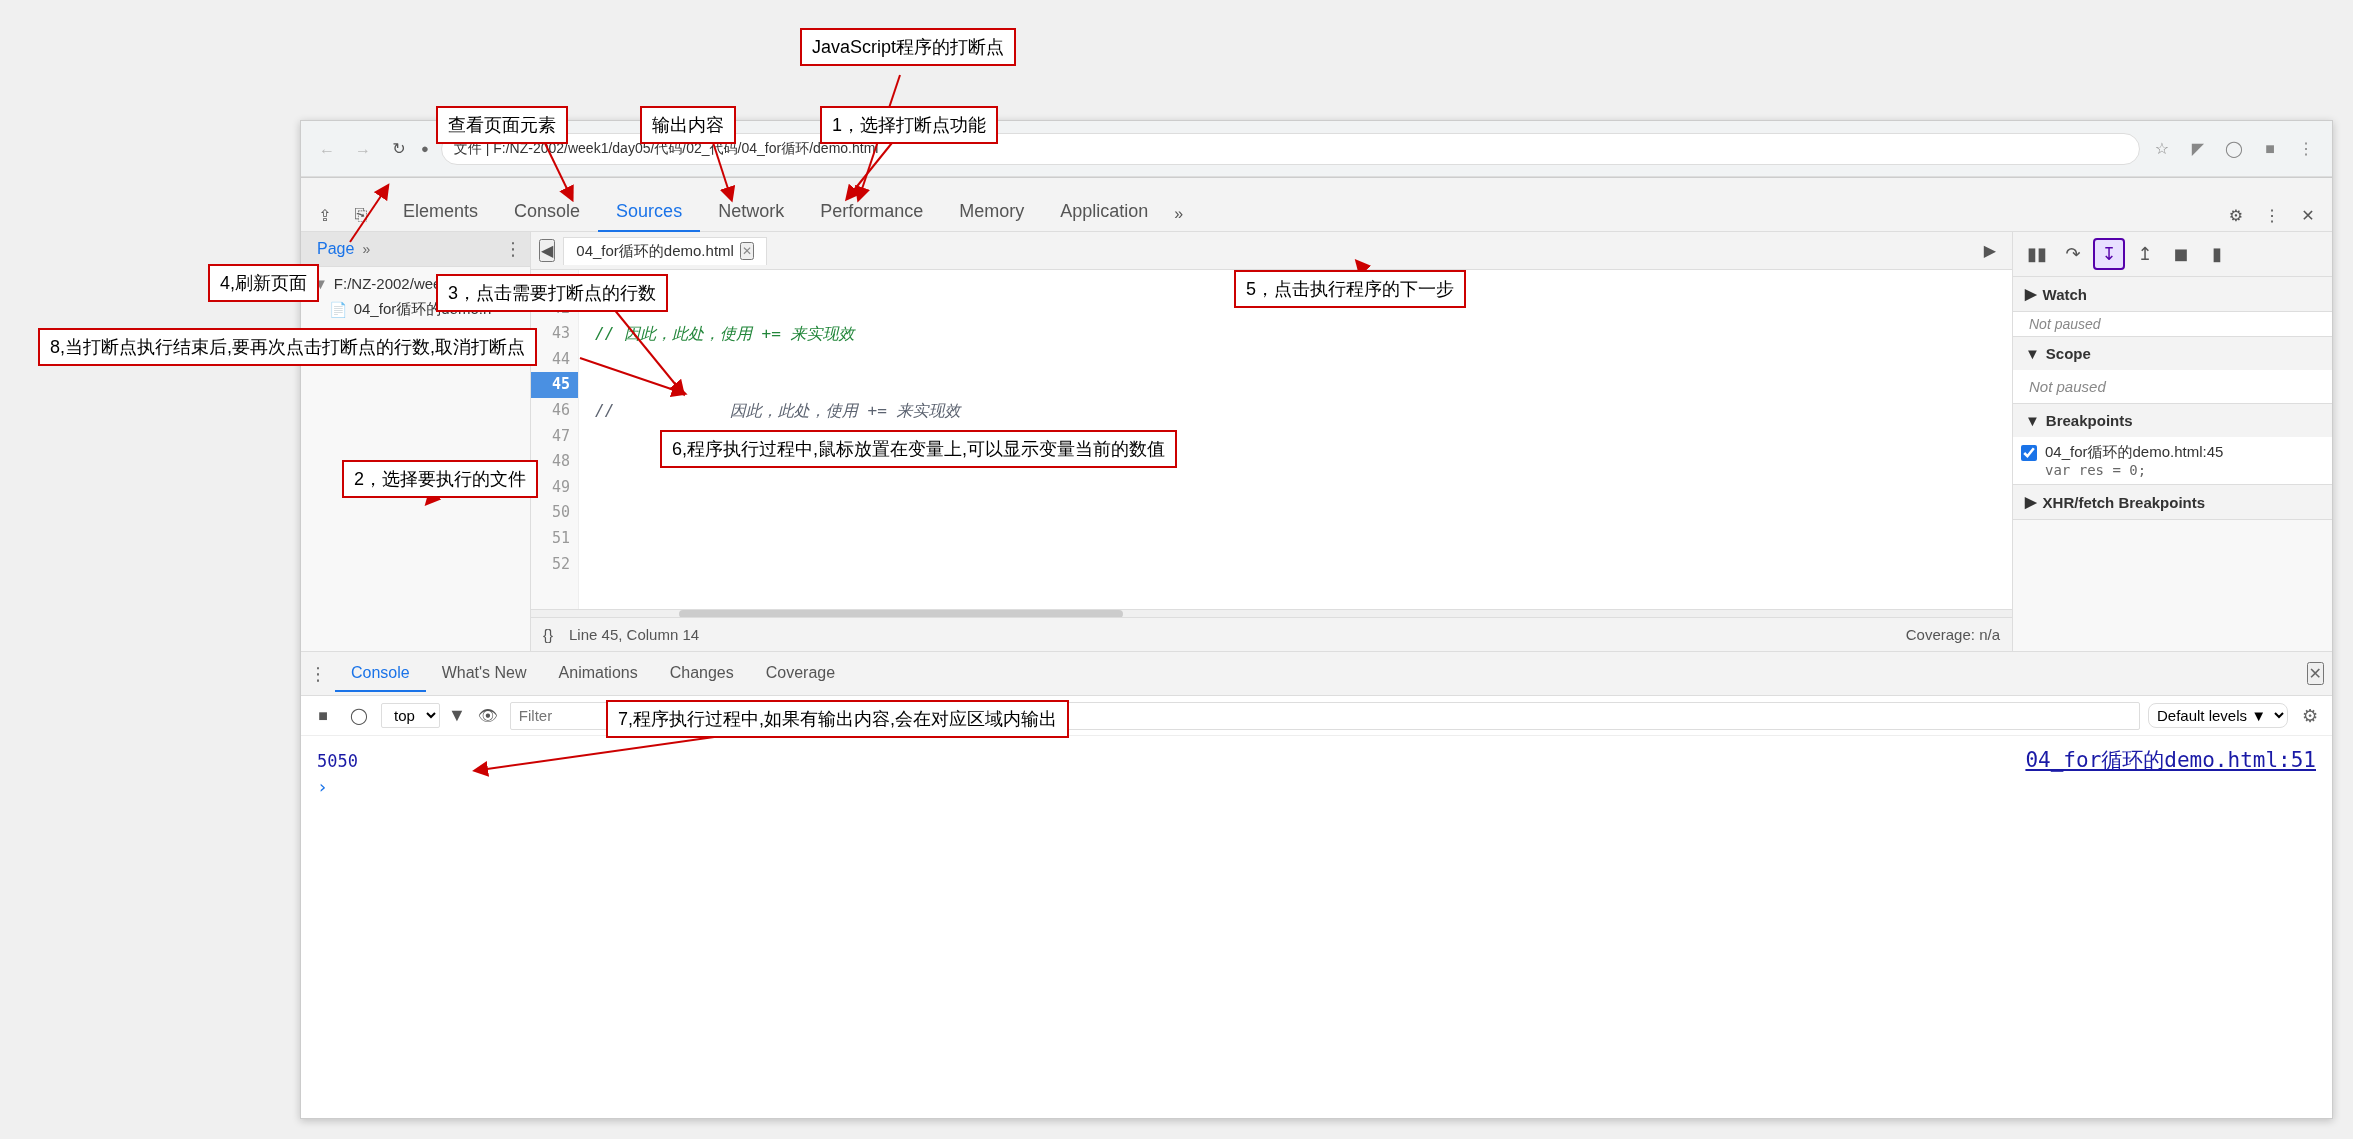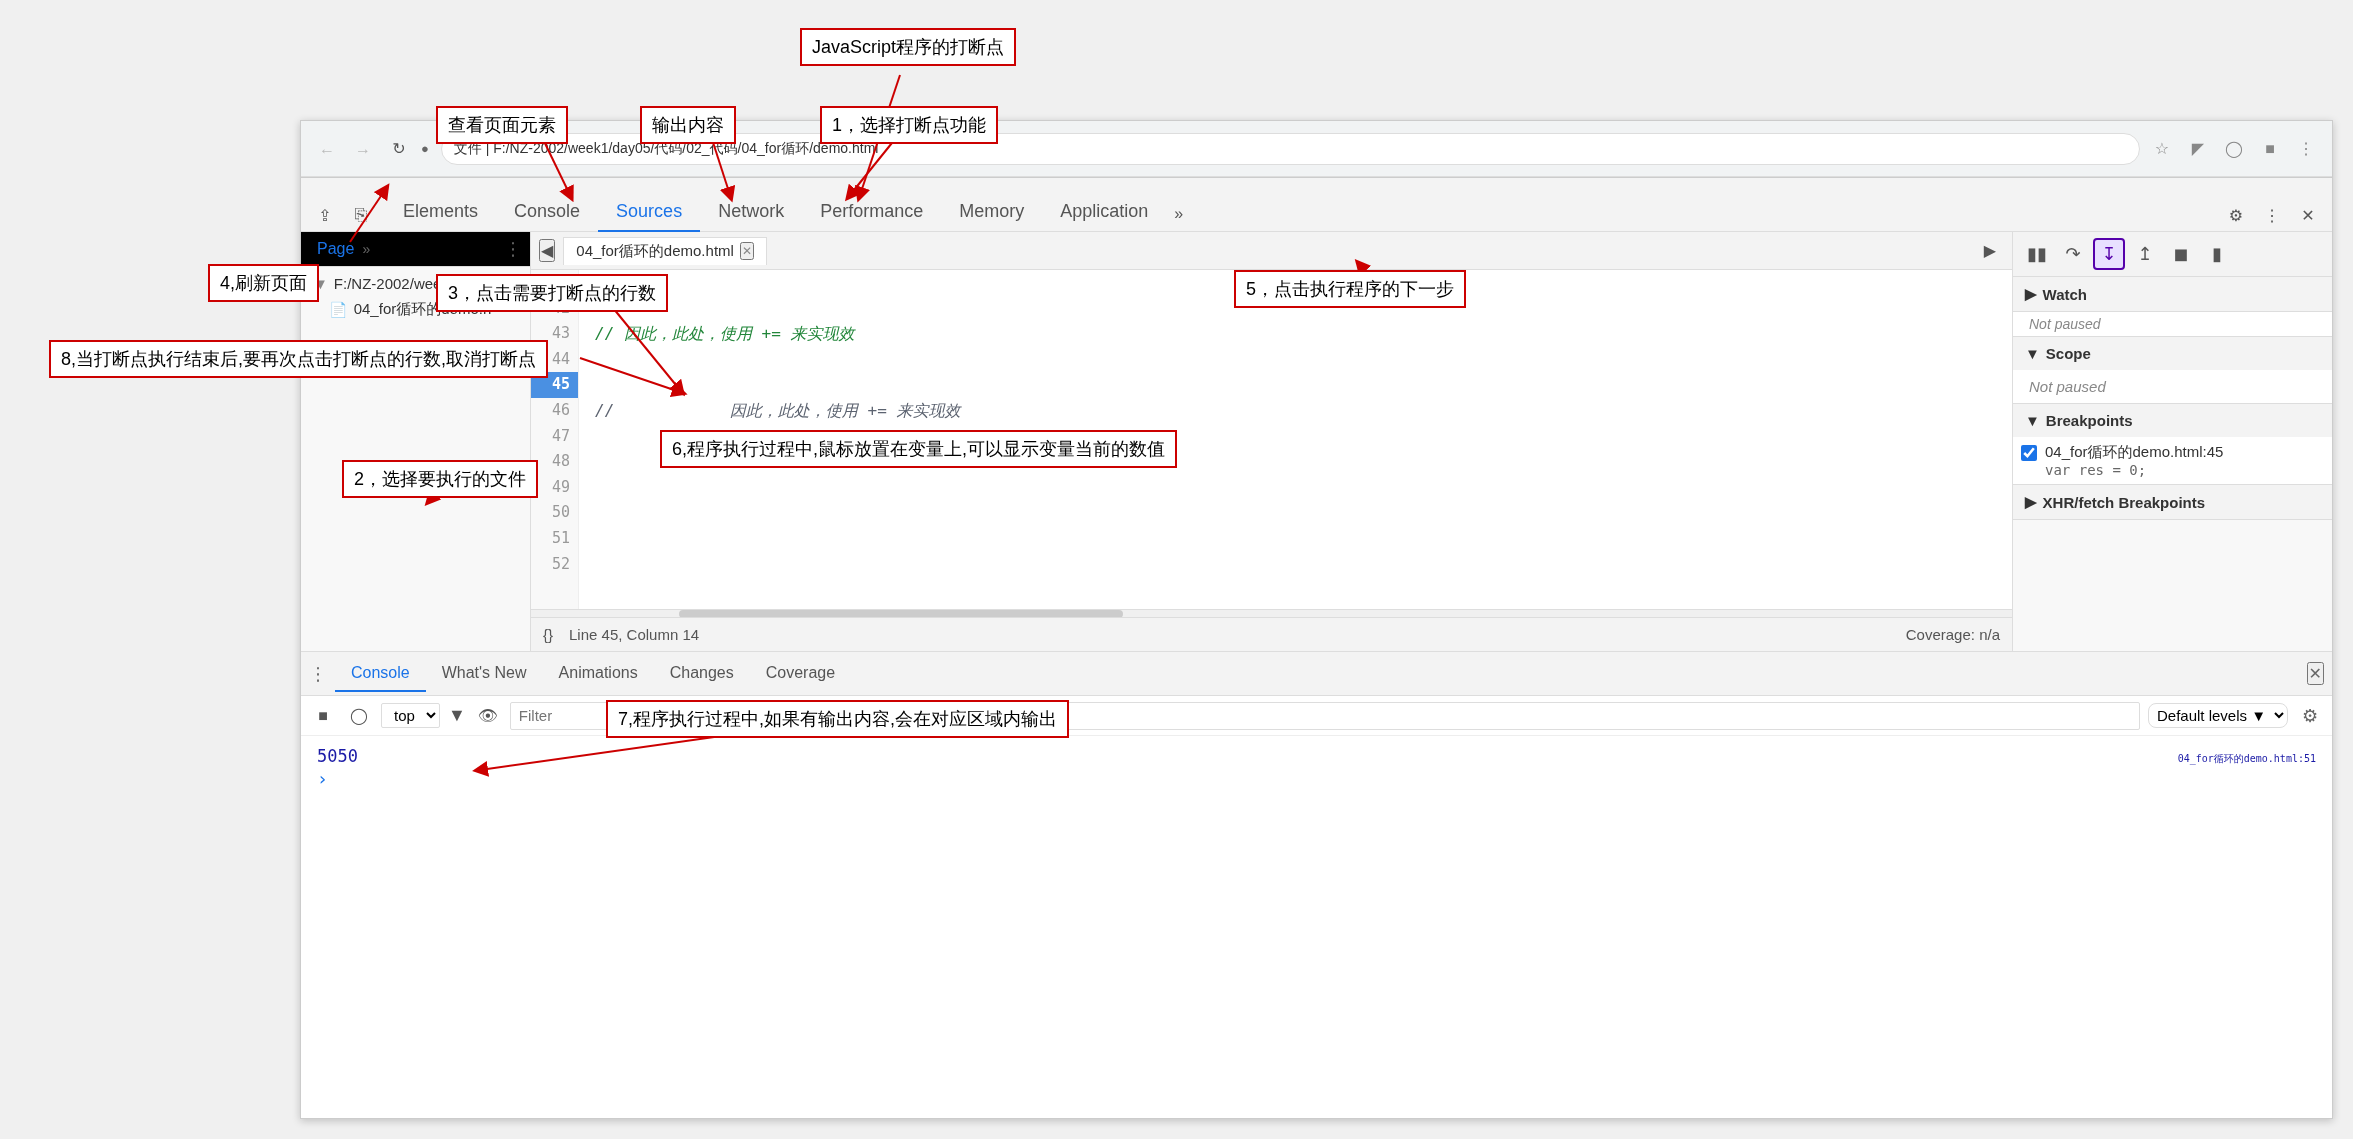--- a/index.html
+++ b/index.html
@@ -145,21 +145,21 @@
       background: #f8f8f8;
       display: flex;
       flex-direction: column;
     }
 
     .file-panel-tabs {
       display: flex;
       align-items: center;
       padding: 4px 8px;
       border-bottom: 1px solid #ddd;
-      background: #000000;
+      background: #e5e5e5;
       gap: 0;
     }
     .file-panel-tab {
       font-size: 16px;
       color: #333;
       padding: 4px 8px;
       cursor: pointer;
       border: none; background: none;
     }
     .file-panel-tab.active {
@@ -514,21 +514,22 @@
       justify-content: space-between;
       padding: 2px 0;
     }
 
     .console-value {
       color: #1a1aa6;
     }
 
     .console-source {
       color: #1a1aa6;
-      font-size: 10px;
+      text-decoration: underline;
+      font-size: 21px;
       cursor: pointer;
     }
 
     .console-cursor {
       color: #1a73e8;
       font-size: 18px;
     }
 
     
     .ann {
@@ -773,21 +774,21 @@
 <div class="ann" style="top: 106px; left: 436px;">查看页面元素</div>
 
 <div class="ann" style="top: 106px; left: 640px;">输出内容</div>
 
 <div class="ann" style="top: 106px; left: 820px;">1，选择打断点功能</div>
 
 <div class="ann" style="top: 224px; left: 208px; margin-top: 40px;">4,刷新页面</div>
 
 <div class="ann" style="top: 274px; left: 436px;">3，点击需要打断点的行数</div>
 
-<div class="ann" style="top: 340px; left: 38px; margin-left: 11px;">8,当打断点执行结束后,要再次点击打断点的行数,取消打断点</div>
+<div class="ann" style="top: 328px; left: 38px;">8,当打断点执行结束后,要再次点击打断点的行数,取消打断点</div>
 
 <div class="ann" style="top: 460px; left: 342px;">2，选择要执行的文件</div>
 
 <div class="ann" style="top: 270px; left: 1234px;">5，点击执行程序的下一步</div>
 
 <div class="ann" style="top: 430px; left: 660px;">6,程序执行过程中,鼠标放置在变量上,可以显示变量当前的数值</div>
 
 <div class="ann" style="top: 700px; left: 606px;">7,程序执行过程中,如果有输出内容,会在对应区域内输出</div>
 
 <svg style="position:absolute;top:0;left:0;width:2353px;height:1139px;pointer-events:none;z-index:150;">

